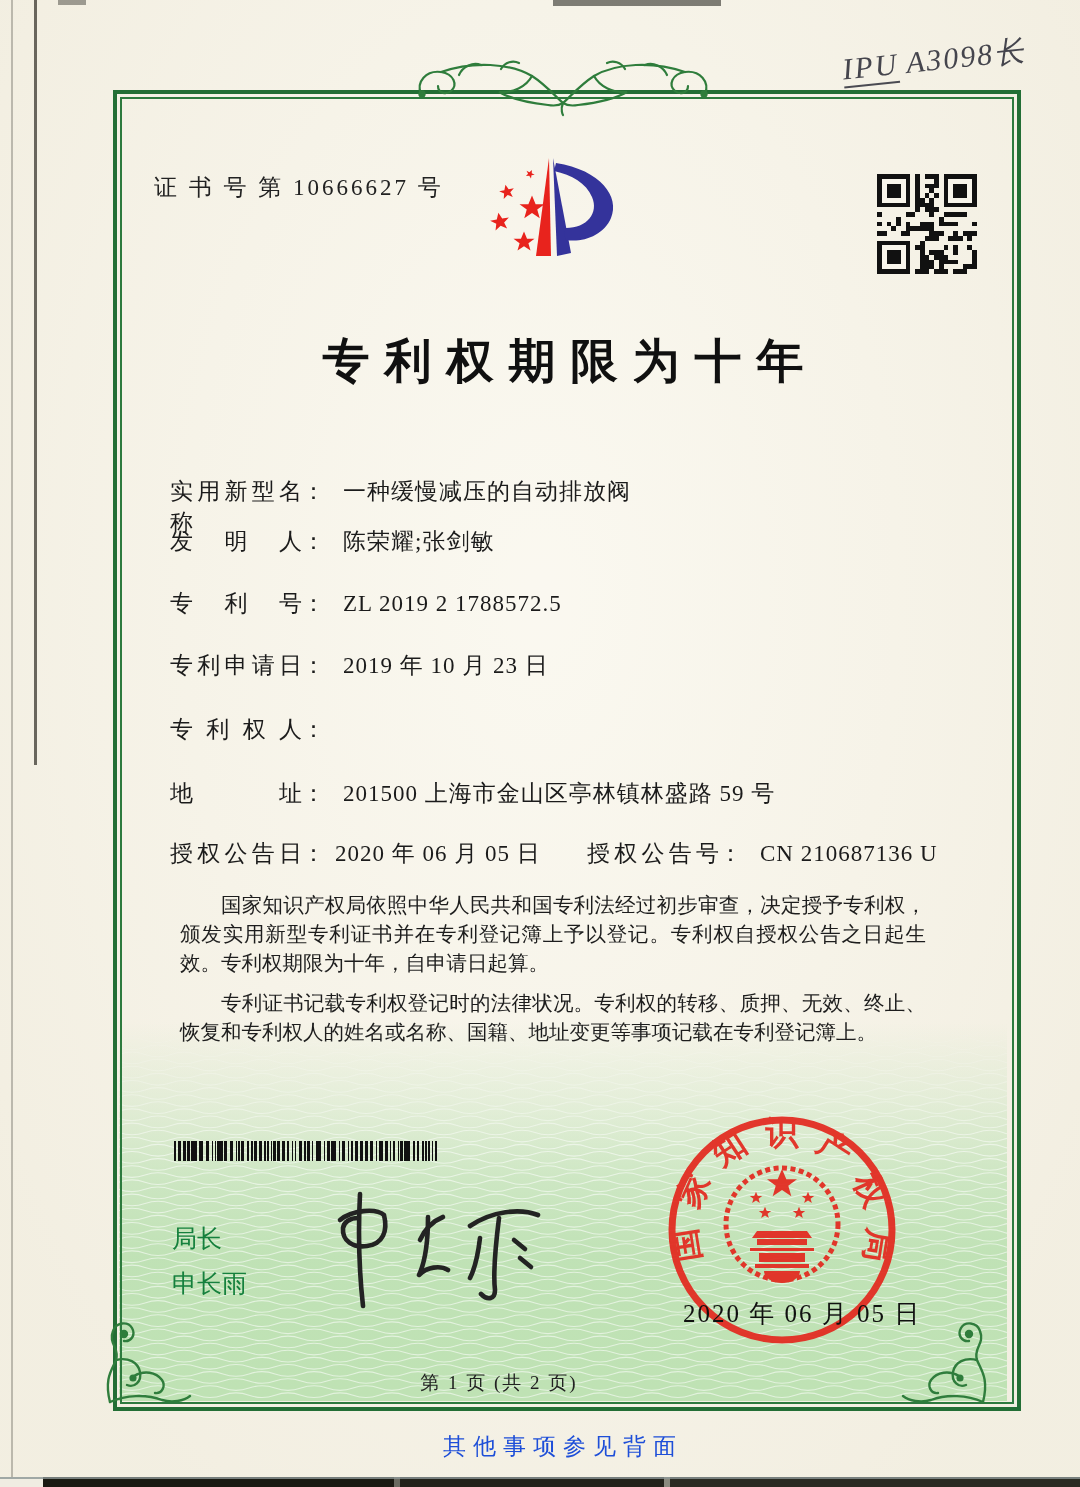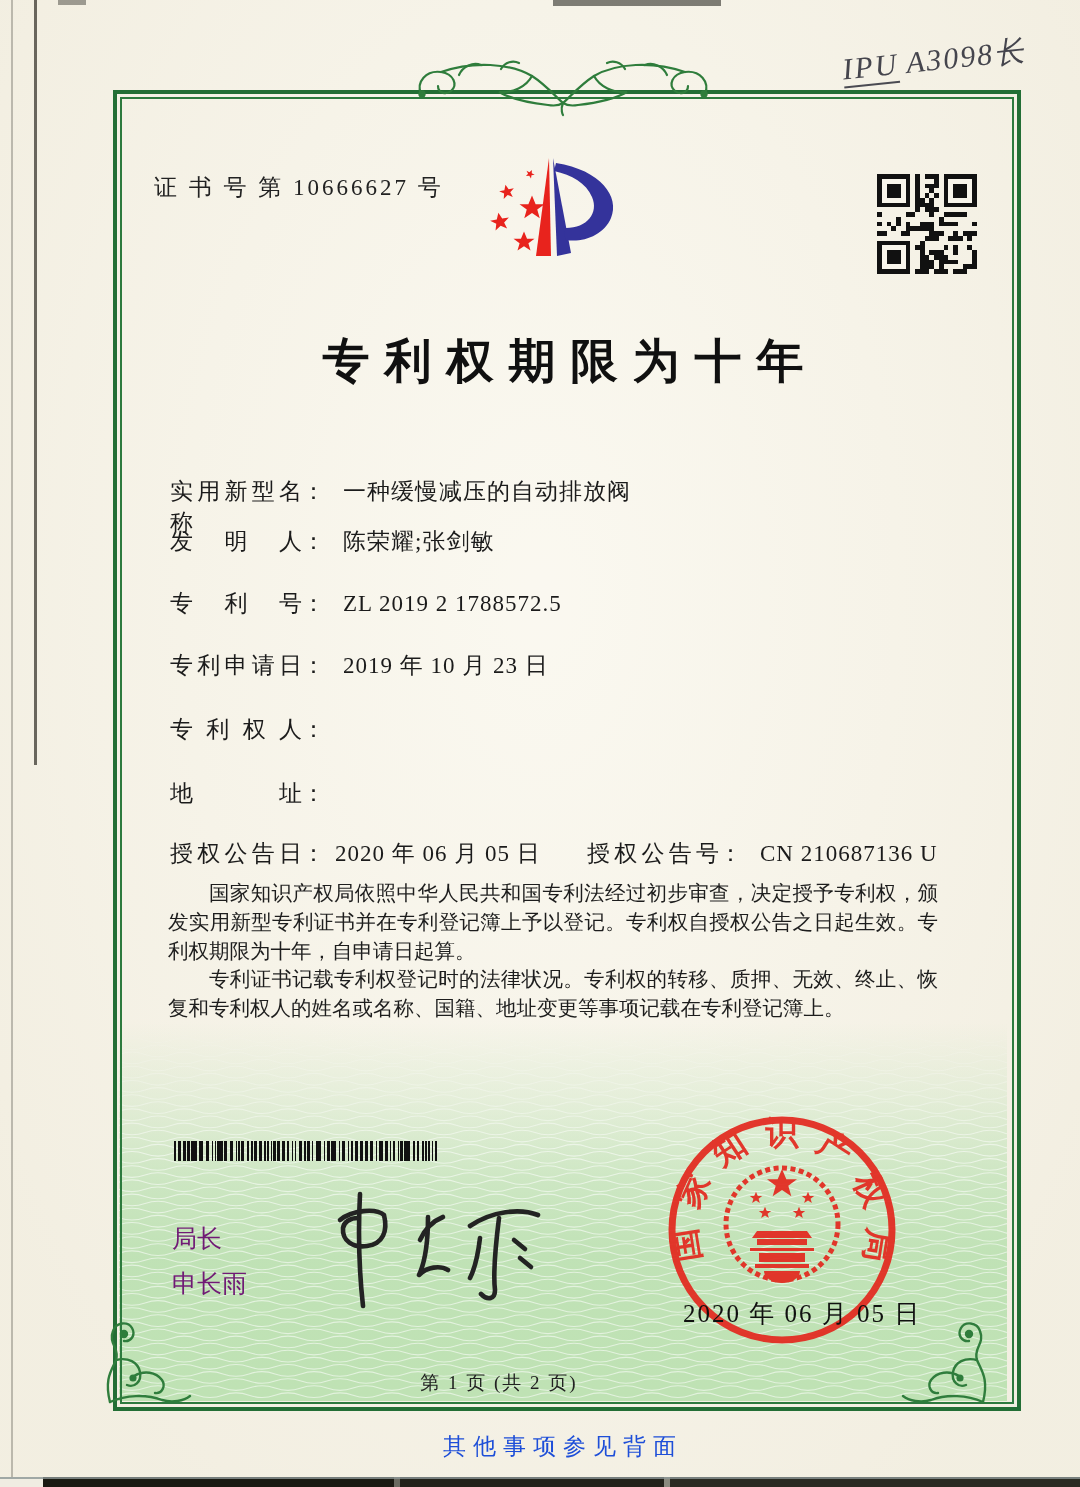--- a/index.html
+++ b/index.html
@@ -31,23 +31,23 @@
   .certno{position:absolute;left:154px;top:172px;font-size:23px;letter-spacing:3px;color:#222;}
   .title{position:absolute;left:113px;top:330px;width:900px;text-align:center;
          font-size:47px;font-weight:bold;letter-spacing:15px;text-indent:15px;color:#101010;}
   .row{position:absolute;left:170px;display:flex;align-items:baseline;font-size:23px;color:#1b1b1b;}
   .flabel{display:inline-block;width:132px;text-align:justify;text-align-last:justify;}
   .fcolon{margin:0 2px 0 0;}
   .fvalue{margin-left:16px;letter-spacing:1px;}
   .gval1{display:inline-block;width:252px;margin-left:8px;letter-spacing:1px;}
   .paras{position:absolute;left:168px;top:879px;width:770px;font-size:20.5px;line-height:28.8px;
          text-align:justify;color:#1d1d1d;}
-  .paras p{margin:0;text-indent:2em;}
+  .paras p{margin:12px;text-indent:2em;}
   .director{position:absolute;left:172px;top:1216px;font-family:"Liberation Sans","DejaVu Sans",sans-serif;
-            font-size:25px;line-height:45px;color:#701a75;z-index:6;}
+            font-size:25px;line-height:45px;color:#15803d;z-index:6;}
   .sig{position:absolute;left:322px;top:1178px;z-index:6;}
   .sealwrap{position:absolute;left:660px;top:1108px;z-index:5;}
   .sealdate{position:absolute;left:683px;top:1297px;font-size:25px;letter-spacing:2px;color:#101010;z-index:7;}
   .pageinfo{position:absolute;left:113px;top:1370px;width:772px;text-align:center;font-size:19px;
             letter-spacing:2px;color:#222;z-index:6;}
   .backnote{position:absolute;left:113px;top:1431px;width:900px;text-align:center;font-size:23px;
             letter-spacing:7px;color:#1d4ed8;}
   .annotation{position:absolute;left:842px;top:40px;transform:rotate(-6deg);
             font-style:italic;font-size:30px;color:#45454d;letter-spacing:2px;white-space:nowrap;}
   .annotation .u{border-bottom:2px solid #4a4a52;padding-bottom:1px;margin-right:8px;}
@@ -340,20 +340,21 @@
       <span class="fcolon">：</span>
       <span class="fvalue">2019 年 10 月 23 日</span>
   </div>
   <div class="row" style="top:714px">
     <span class="flabel">专利权人</span>
       <span class="fcolon">：</span>
   </div>
   <div class="row" style="top:778px">
     <span class="flabel">地址</span>
       <span class="fcolon">：</span>
+      <span class="fvalue">201500 上海市金山区亭林镇林盛路 59 号</span>
   </div>
 
   <div class="row" style="top:838px">
     <span class="flabel">授权公告日</span>
       <span class="fcolon">：</span>
       <span class="gval1">2020 年 06 月 05 日</span>
     <span class="flabel">授权公告号</span>
       <span class="fcolon">：</span>
       <span class="fvalue">CN 210687136 U</span>
   </div>

